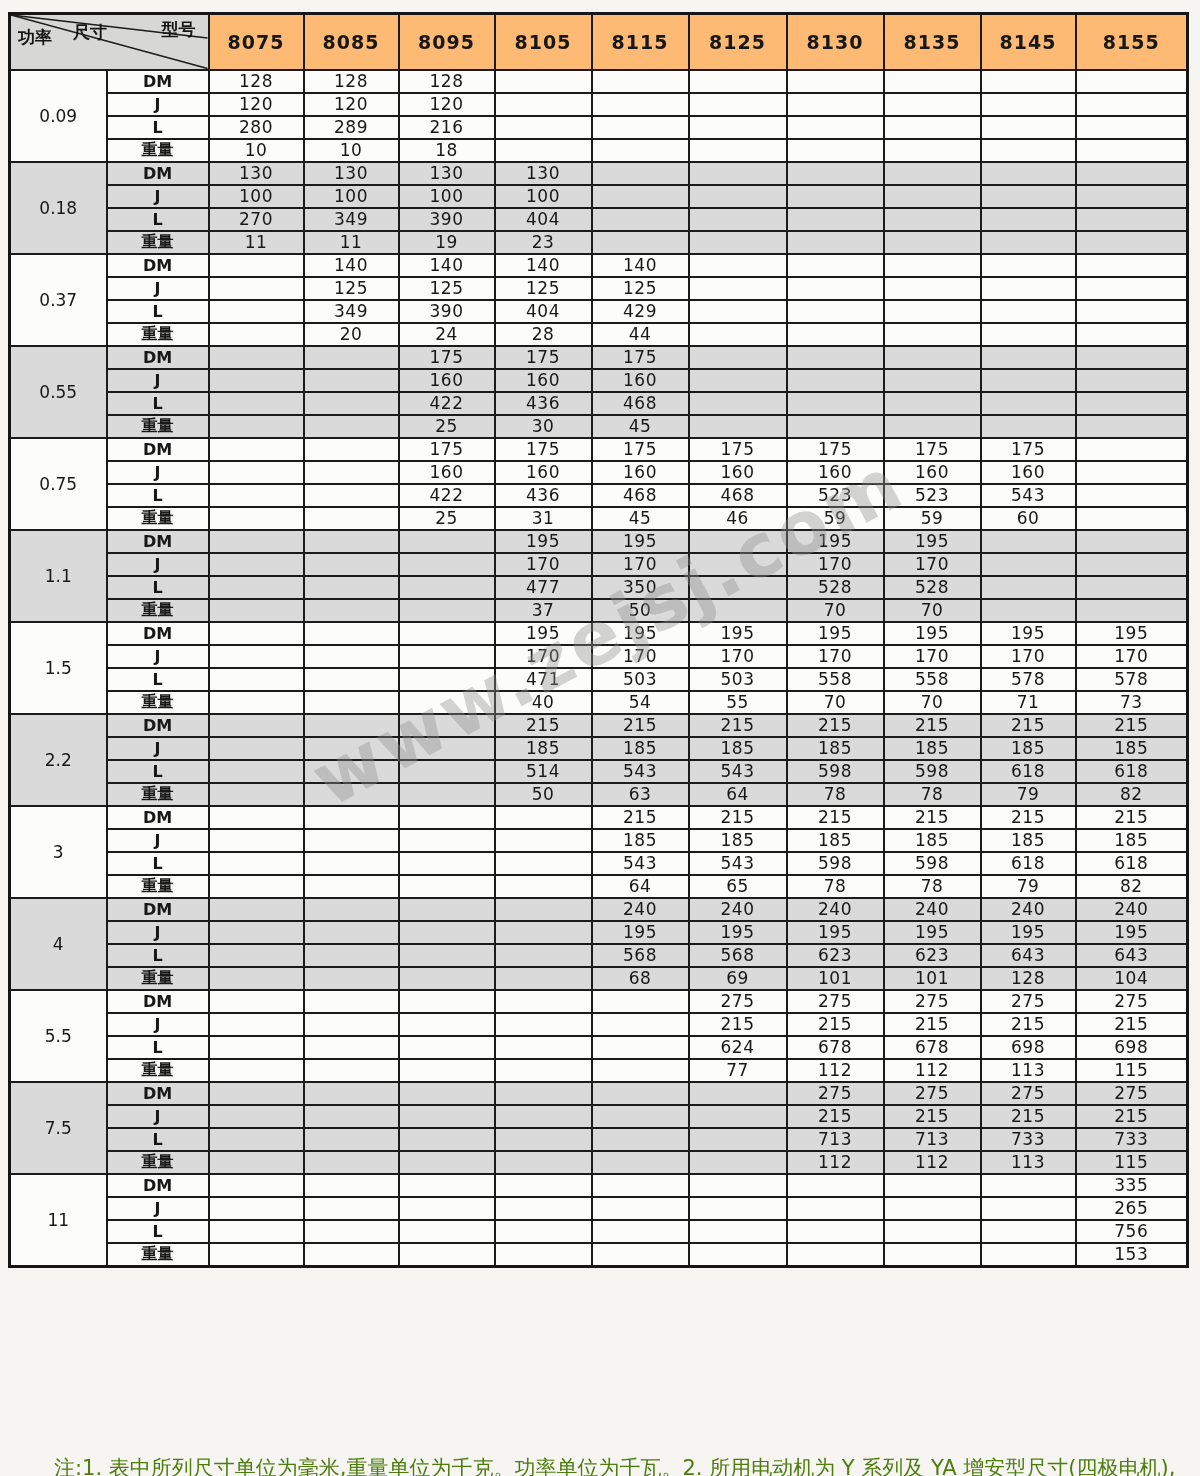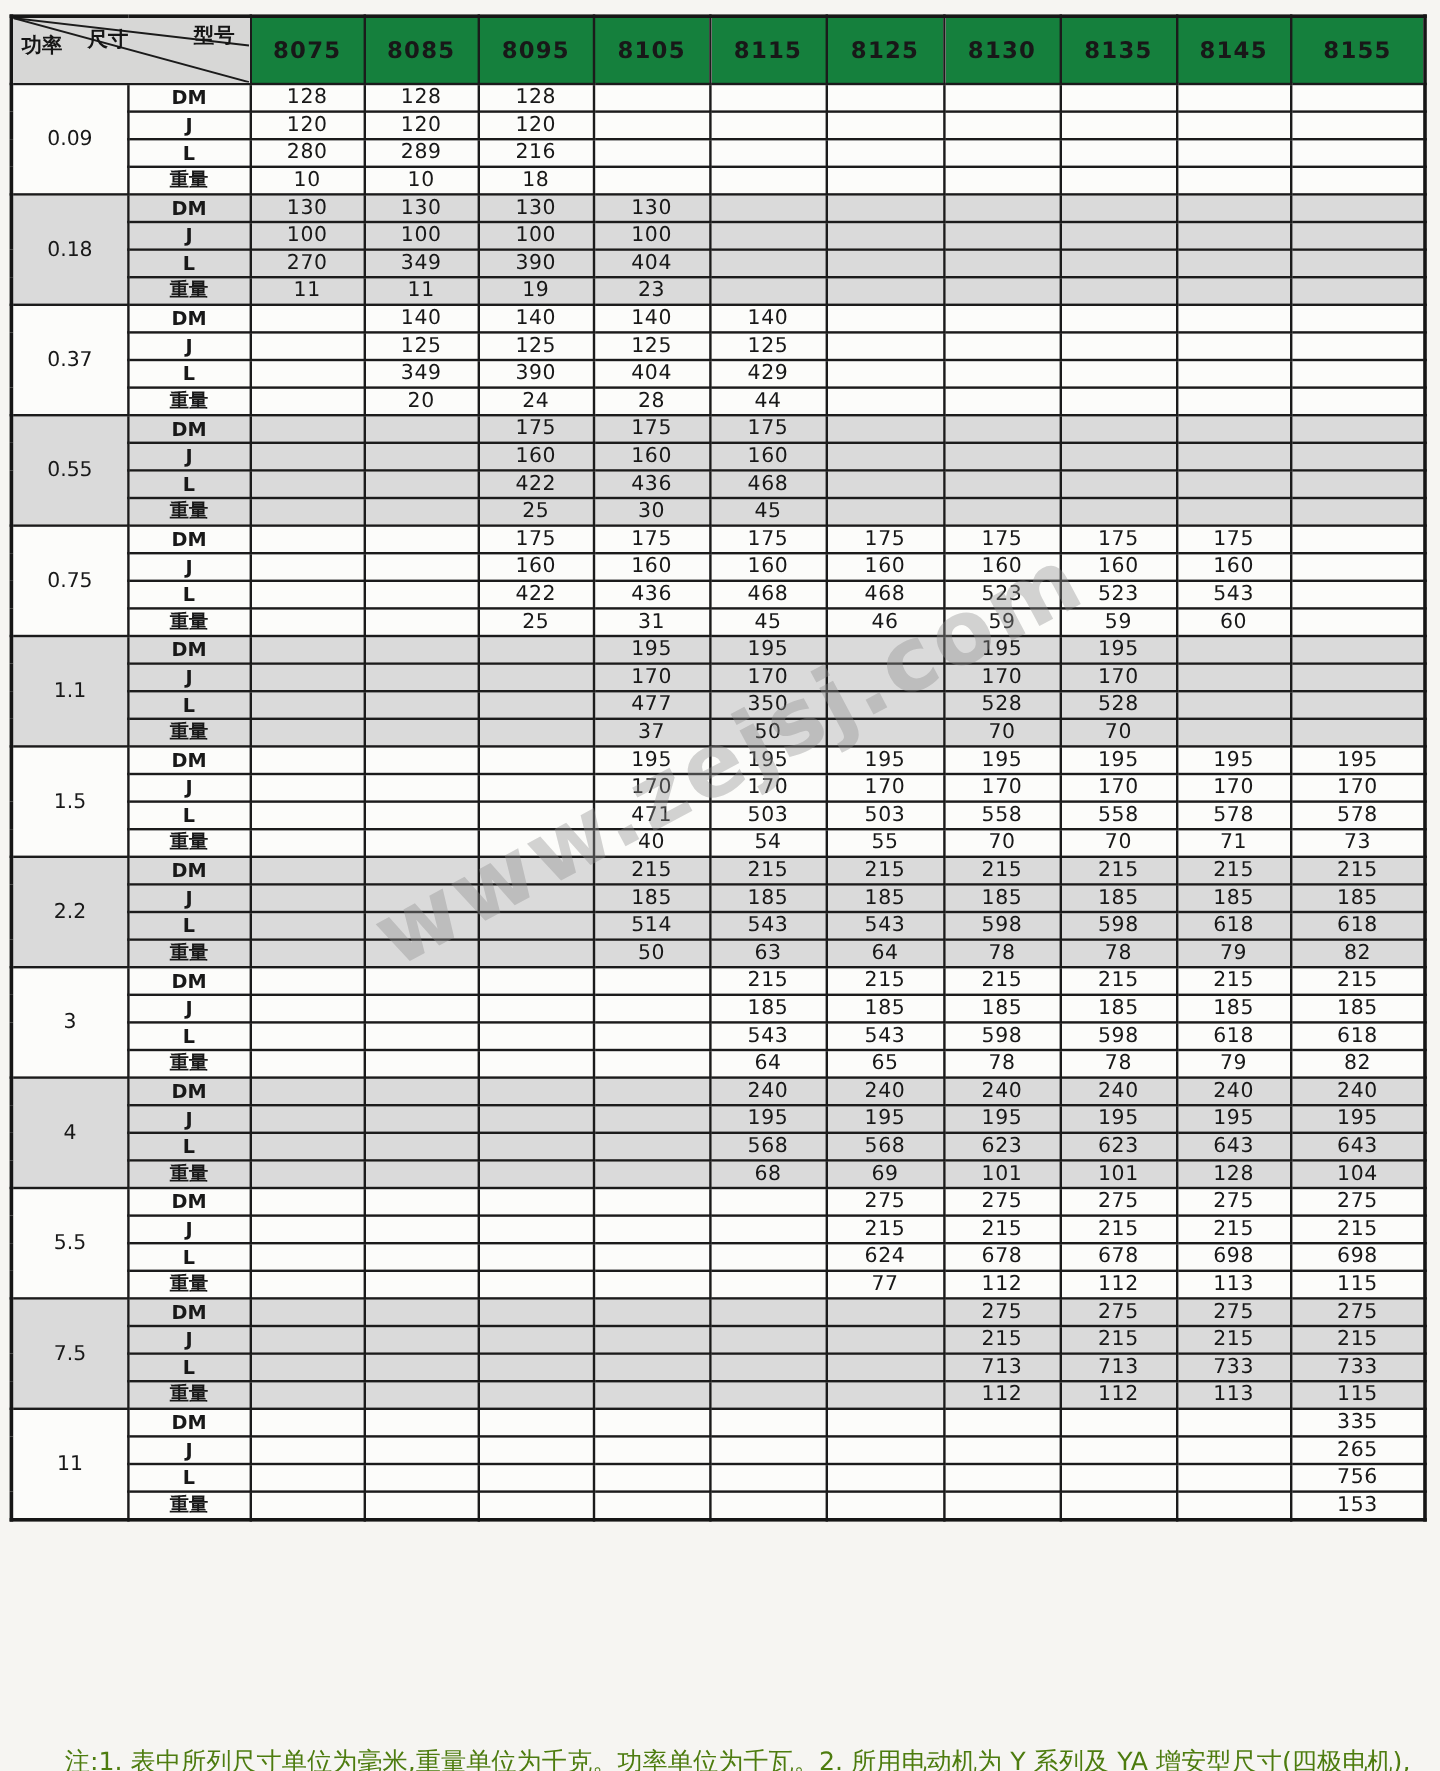--- a/index.html
+++ b/index.html
@@ -19,21 +19,21 @@
   }
   table.dims td, table.dims th{
     border:2px solid #1b1b1b;
     padding:0;margin:0;
     color:#181818;
     text-align:center;vertical-align:middle;
     overflow:hidden;white-space:nowrap;
   }
   tr.hdr{height:56px;}
   tr.vrow{height:23px;}
-  th.model{background:#15803d;font-size:19px;font-weight:600;letter-spacing:1px;}
+  th.model{background:#fdba74;font-size:19px;font-weight:600;letter-spacing:1px;}
   th.corner{background:#d7d7d6;position:relative;padding:0;}
   th.corner svg{position:absolute;left:0;top:0;width:100%;height:100%;}
   th.corner .lab{position:absolute;font-size:17px;font-weight:600;color:#151515;}
   th.corner .lab-size{left:62px;top:6px;}
   th.corner .lab-model{right:12px;top:3px;}
   th.corner .lab-power{left:7px;bottom:20px;}
 
   td.power{font-size:17px;font-weight:400;}
   td.dim{font-size:16px;font-weight:600;}
   td.val{font-size:17px;font-weight:500;letter-spacing:0.5px;}

